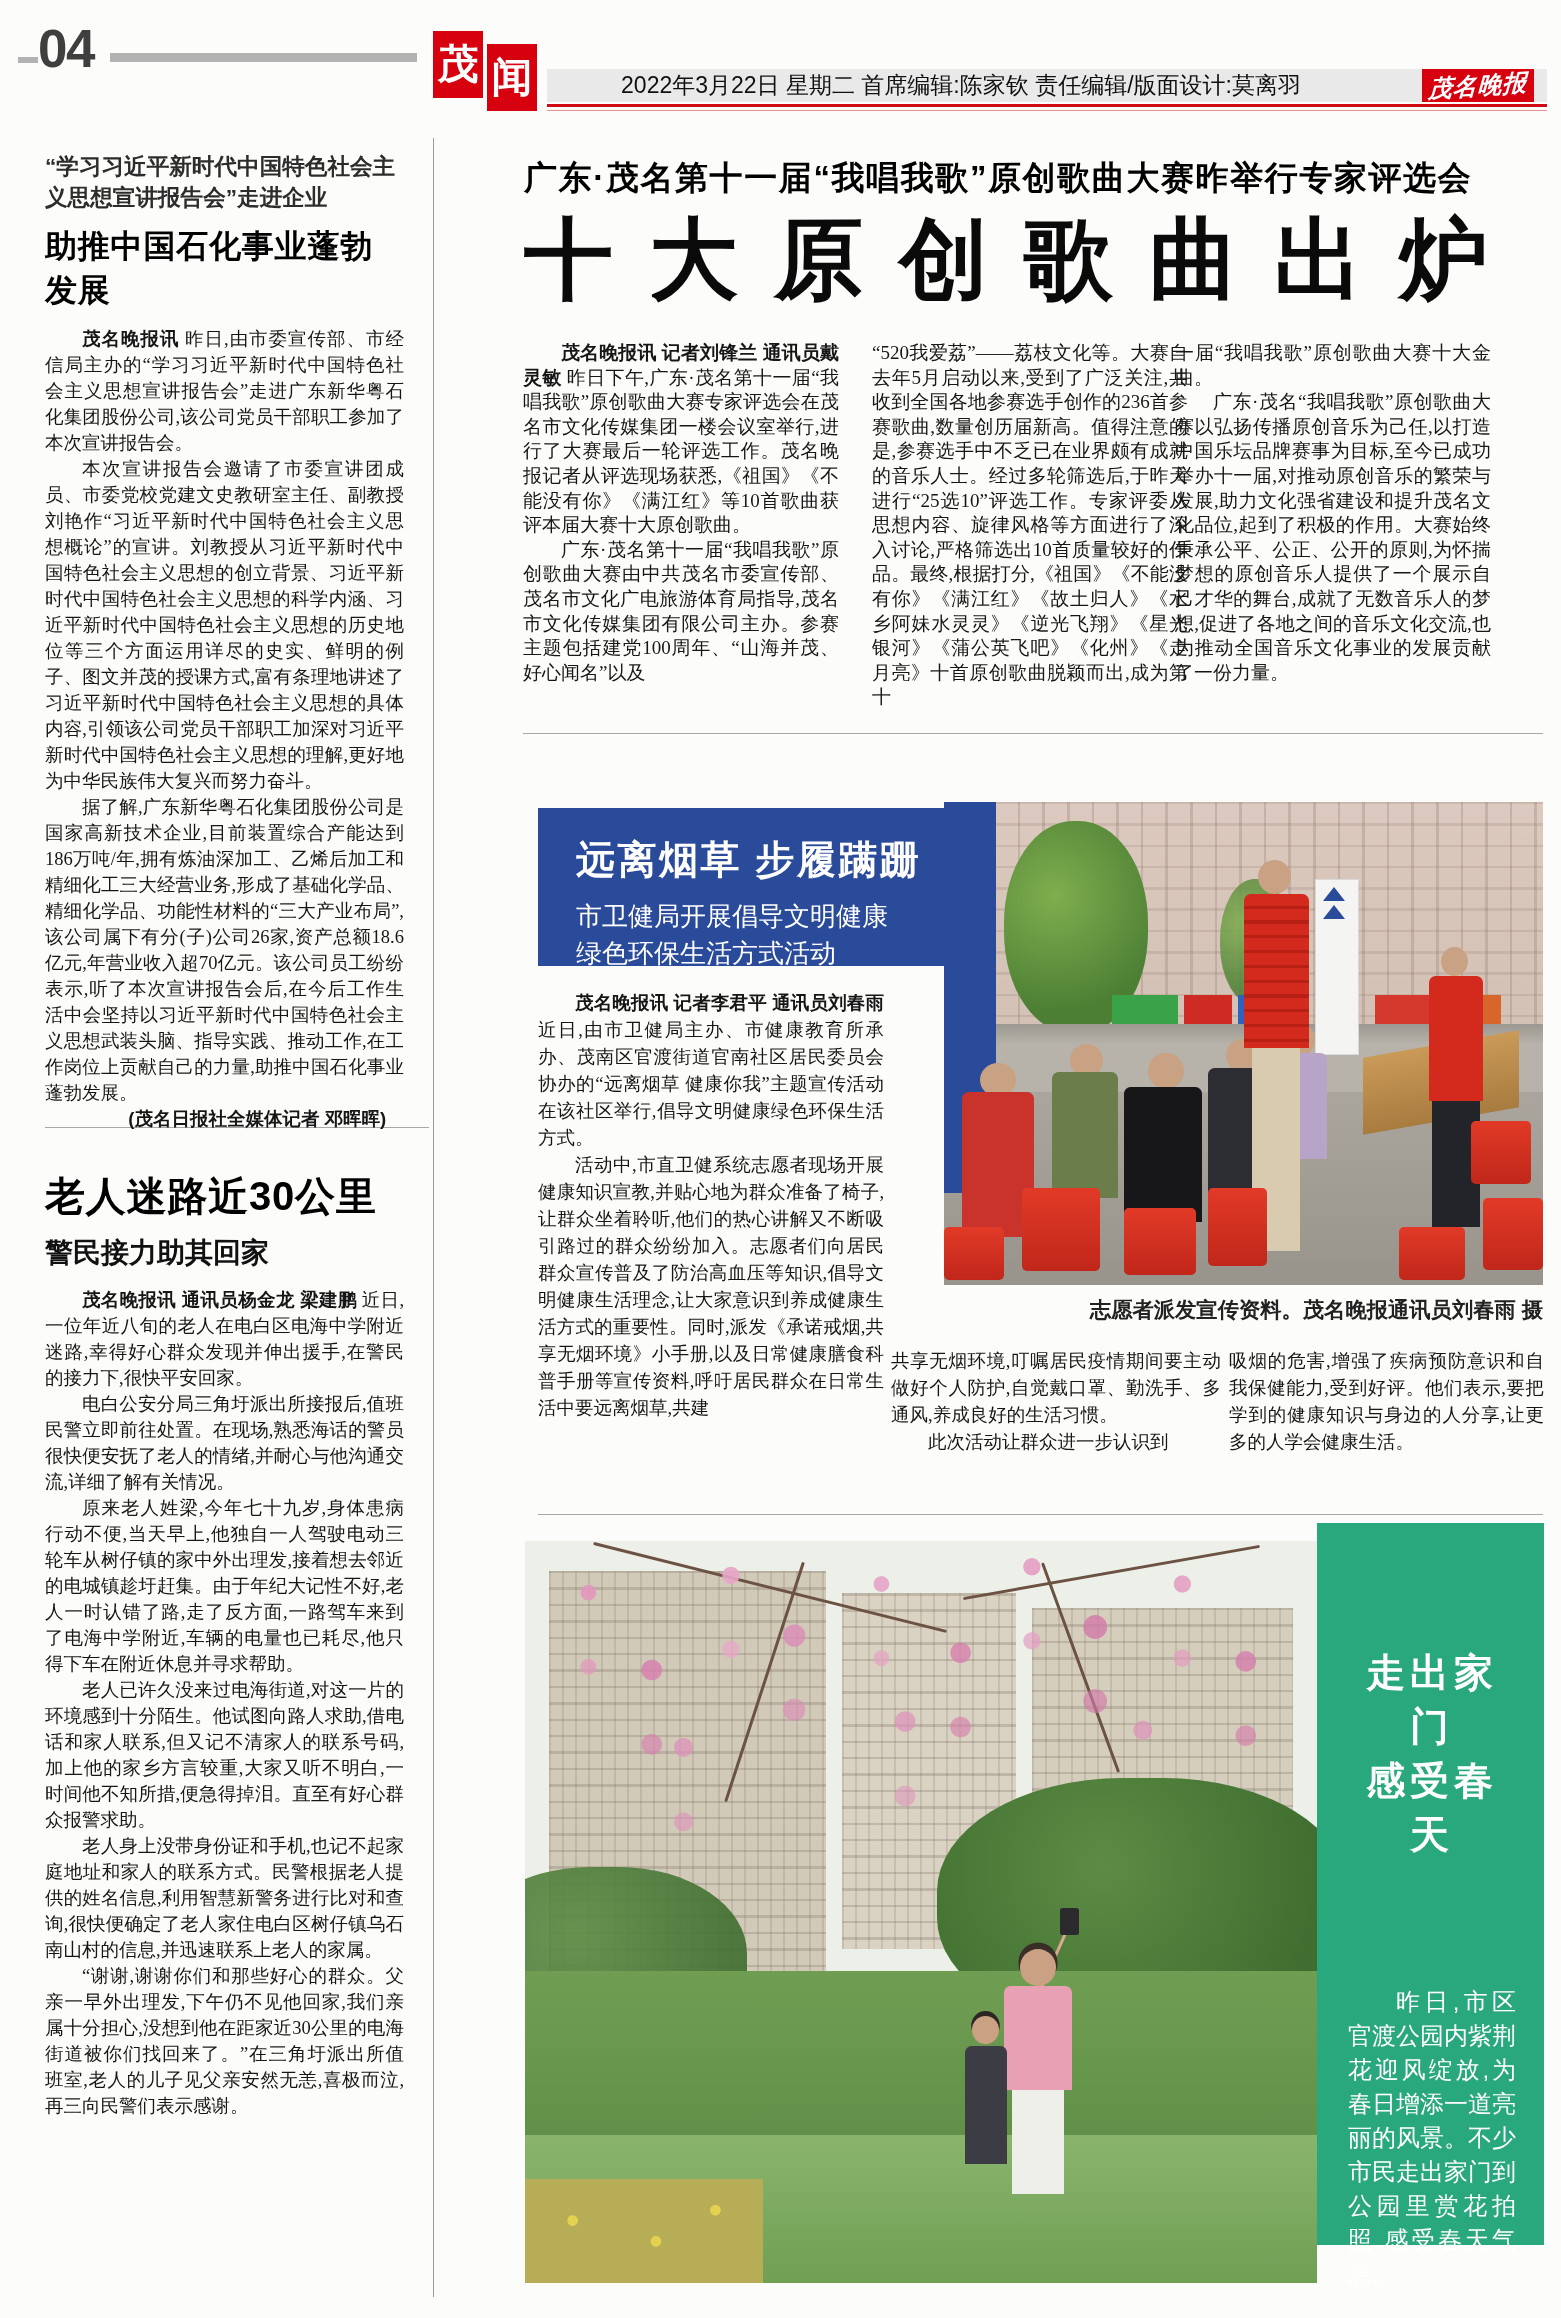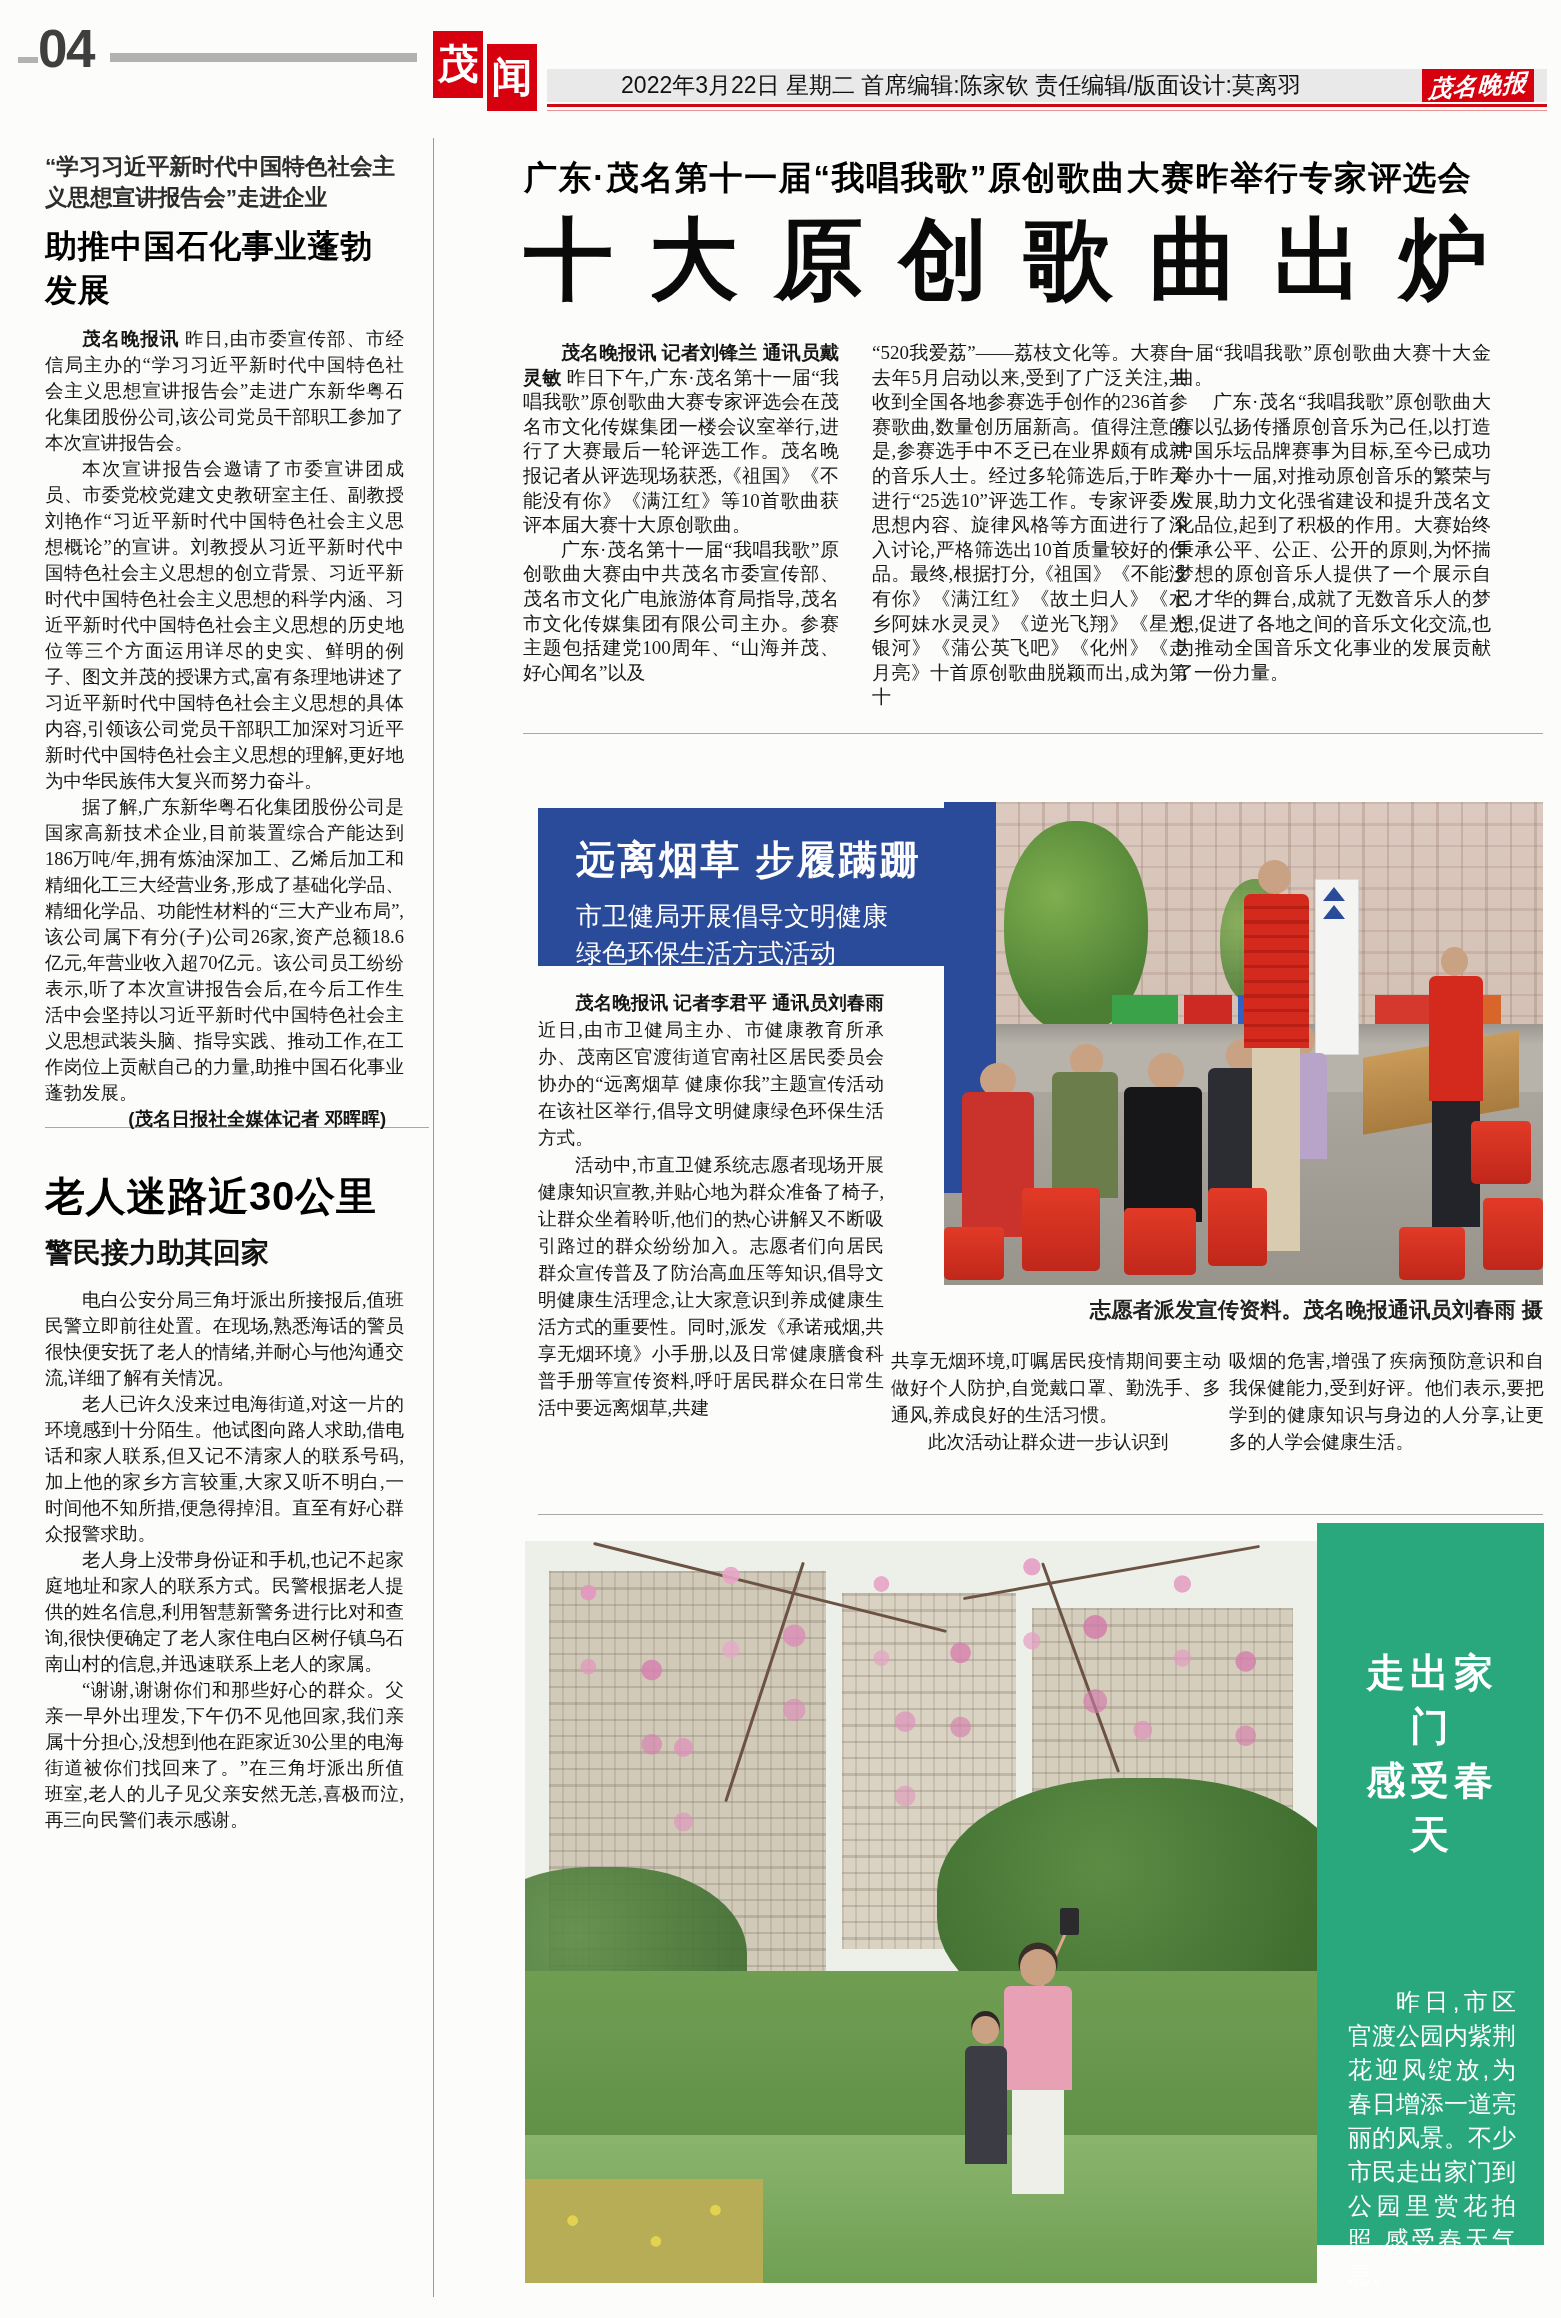--- a/index.html
+++ b/index.html
@@ -119,21 +119,23 @@
     <div class="title1">助推中国石化事业蓬勃发展</div>
     <p><span class="lead">茂名晚报讯</span><span> 昨日,由市委宣传部、市经信局主办的“学习习近平新时代中国特色社会主义思想宣讲报告会”走进广东新华粤石化集团股份公司,该公司党员干部职工参加了本次宣讲报告会。</span></p>
     <p>本次宣讲报告会邀请了市委宣讲团成员、市委党校党建文史教研室主任、副教授刘艳作“习近平新时代中国特色社会主义思想概论”的宣讲。刘教授从习近平新时代中国特色社会主义思想的创立背景、习近平新时代中国特色社会主义思想的科学内涵、习近平新时代中国特色社会主义思想的历史地位等三个方面运用详尽的史实、鲜明的例子、图文并茂的授课方式,富有条理地讲述了习近平新时代中国特色社会主义思想的具体内容,引领该公司党员干部职工加深对习近平新时代中国特色社会主义思想的理解,更好地为中华民族伟大复兴而努力奋斗。</p>
     <p>据了解,广东新华粤石化集团股份公司是国家高新技术企业,目前装置综合产能达到186万吨/年,拥有炼油深加工、乙烯后加工和精细化工三大经营业务,形成了基础化学品、精细化学品、功能性材料的“三大产业布局”,该公司属下有分(子)公司26家,资产总额18.6亿元,年营业收入超70亿元。该公司员工纷纷表示,听了本次宣讲报告会后,在今后工作生活中会坚持以习近平新时代中国特色社会主义思想武装头脑、指导实践、推动工作,在工作岗位上贡献自己的力量,助推中国石化事业蓬勃发展。</p>
     <p class="byline">(茂名日报社全媒体记者 邓晖晖)</p>
   </div>
 
   <div class="abs col" style="left:45px;top:1169px;width:359px;">
     <div class="title2">老人迷路近30公里</div>
     <div class="subtitle2">警民接力助其回家</div>
+    <p><span class="lead">茂名晚报讯 通讯员杨金龙 梁建鹏</span><span> 近日,一位年近八旬的老人在电白区电海中学附近迷路,幸得好心群众发现并伸出援手,在警民的接力下,很快平安回家。</span></p>
     <p>电白公安分局三角圩派出所接报后,值班民警立即前往处置。在现场,熟悉海话的警员很快便安抚了老人的情绪,并耐心与他沟通交流,详细了解有关情况。</p>
+    <p>原来老人姓梁,今年七十九岁,身体患病行动不便,当天早上,他独自一人驾驶电动三轮车从树仔镇的家中外出理发,接着想去邻近的电城镇趁圩赶集。由于年纪大记性不好,老人一时认错了路,走了反方面,一路驾车来到了电海中学附近,车辆的电量也已耗尽,他只得下车在附近休息并寻求帮助。</p>
     <p>老人已许久没来过电海街道,对这一片的环境感到十分陌生。他试图向路人求助,借电话和家人联系,但又记不清家人的联系号码,加上他的家乡方言较重,大家又听不明白,一时间他不知所措,便急得掉泪。直至有好心群众报警求助。</p>
     <p>老人身上没带身份证和手机,也记不起家庭地址和家人的联系方式。民警根据老人提供的姓名信息,利用智慧新警务进行比对和查询,很快便确定了老人家住电白区树仔镇乌石南山村的信息,并迅速联系上老人的家属。</p>
     <p>“谢谢,谢谢你们和那些好心的群众。父亲一早外出理发,下午仍不见他回家,我们亲属十分担心,没想到他在距家近30公里的电海街道被你们找回来了。”在三角圩派出所值班室,老人的儿子见父亲安然无恙,喜极而泣,再三向民警们表示感谢。</p>
   </div>
 
   <div class="abs kickerMain" style="left:524px;top:156px;">广东·茂名第十一届“我唱我歌”原创歌曲大赛昨举行专家评选会</div>
   <div class="abs headlineMain" style="left:524px;top:200px;">十大原创歌曲出炉</div>
   <div class="abs col gequ" style="left:523px;top:341px;width:316px;">
     <p><span class="lead">茂名晚报讯 记者刘锋兰 通讯员戴灵敏</span><span> 昨日下午,广东·茂名第十一届“我唱我歌”原创歌曲大赛专家评选会在茂名市文化传媒集团一楼会议室举行,进行了大赛最后一轮评选工作。茂名晚报记者从评选现场获悉,《祖国》《不能没有你》《满江红》等10首歌曲获评本届大赛十大原创歌曲。</span></p>
     <p>广东·茂名第十一届“我唱我歌”原创歌曲大赛由中共茂名市委宣传部、茂名市文化广电旅游体育局指导,茂名市文化传媒集团有限公司主办。参赛主题包括建党100周年、“山海并茂、好心闻名”以及</p>

